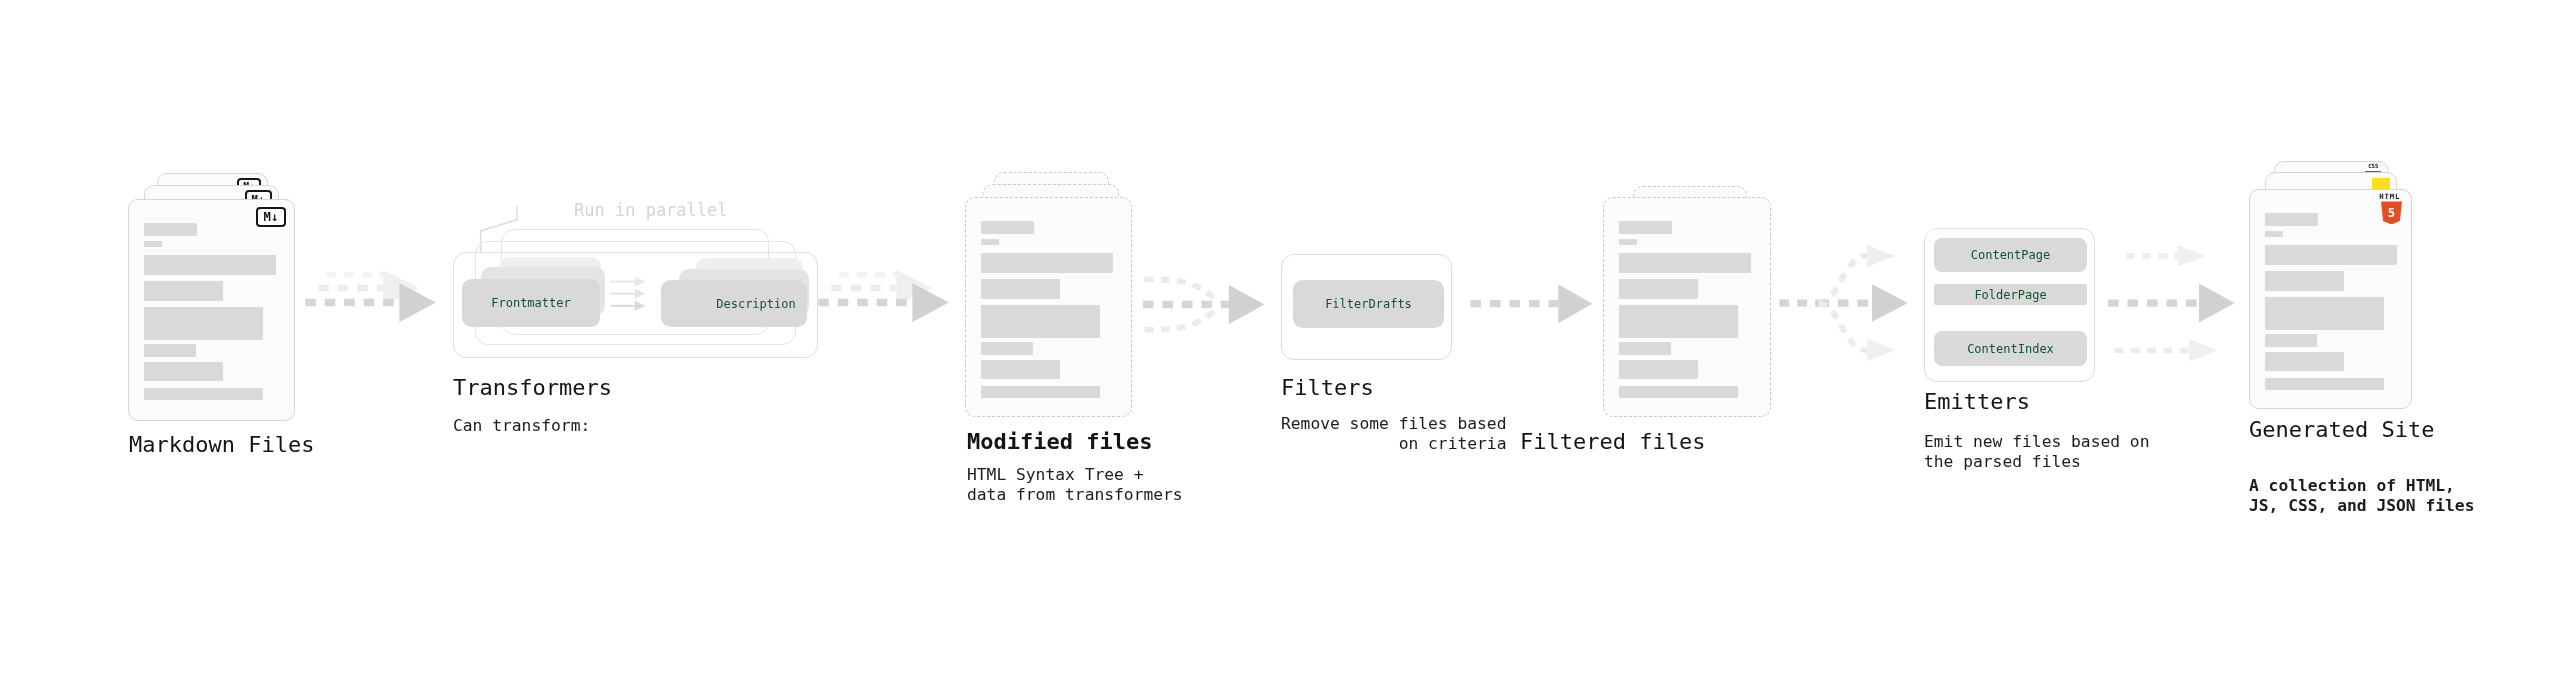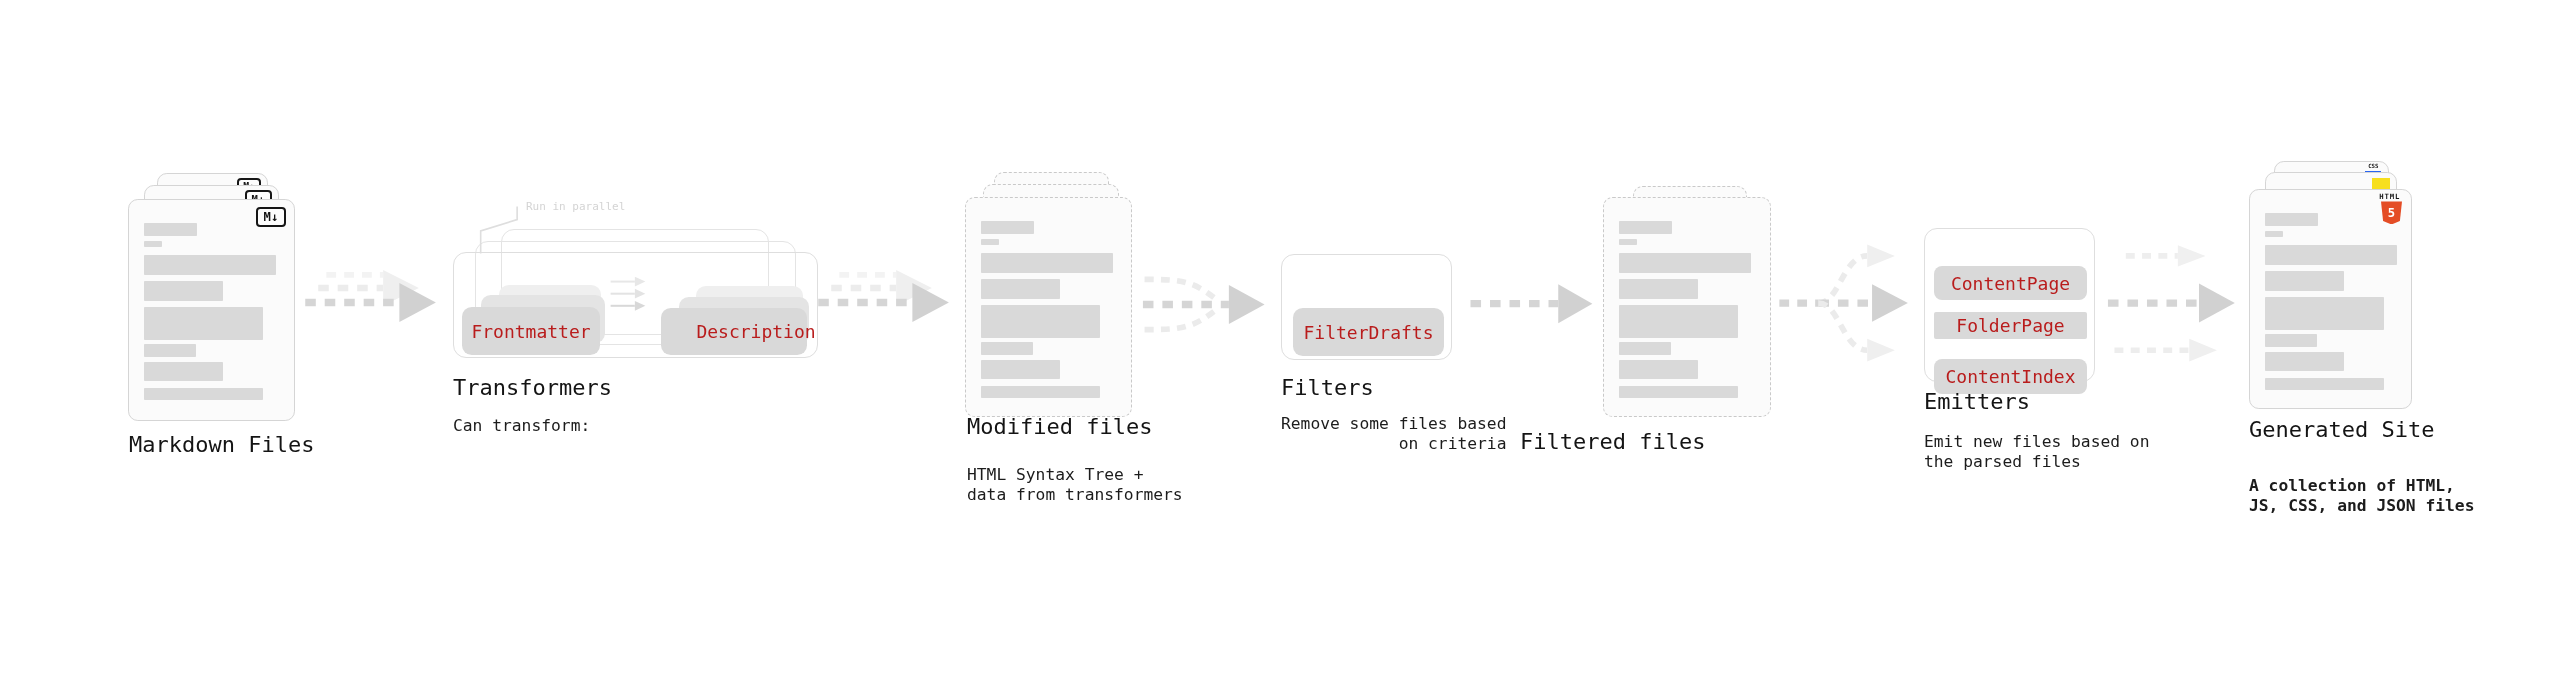--- a/index.html
+++ b/index.html
@@ -23,29 +23,29 @@
                 display:flex;align-items:center;justify-content:center;
                 color:#ffffff;font-size:12.2px;font-weight:bold;}
   .js-badge{position:absolute;width:18px;height:14.6px;background:#f7df1e;}
   .css-badge{position:absolute;width:18px;text-align:center;}
   .css-word{font-size:5.7px;font-weight:bold;color:#161616;line-height:5.7px;}
   .css-bar{width:16.3px;height:2.4px;background:#2965f1;margin:0.8px auto 0;}
 
   
   .frame{position:absolute;border:1.6px solid #e4e4e4;border-radius:13px;box-sizing:border-box;background:transparent;}
   .pill{position:absolute;background:#d9d9d9;border-radius:9.8px;display:flex;align-items:center;justify-content:center;
-        font-size:18px;color:#b91c1c;box-sizing:border-box;white-space:nowrap;margin-top:28px;}
+        font-size:12px;color:#14532d;box-sizing:border-box;white-space:nowrap;}
   .pill.ghost1{background:#e4e4e4;}
   .pill.ghost2{background:#efefef;}
 
   
   .node-label{position:absolute;font-size:22px;font-weight:500;color:#141414;white-space:nowrap;}
   .node-desc{position:absolute;font-size:16.3px;line-height:20.3px;color:#1c1c1c;white-space:nowrap;}
   .node-desc .bullets div{padding-left:8.1px;}
-  .callout-text{position:absolute;font-size:11px;color:#d4d4d4;white-space:nowrap;}
+  .callout-text{position:absolute;font-size:17px;color:#d4d4d4;white-space:nowrap;margin-left:48px;}
 
   .abs{position:absolute;}
   svg{display:block;}
 </style>
 </head>
 <body>
 
 <div class="stage">
 
   <div>
@@ -128,21 +128,21 @@
         <div class="bar" style="width:53px;height:13px;margin-bottom:4.9px;"></div>
         <div class="bar" style="width:18.7px;height:5.7px;margin-bottom:8.1px;"></div>
         <div class="bar" style="width:132px;height:20.3px;margin-bottom:5.7px;"></div>
         <div class="bar" style="width:79px;height:20.3px;margin-bottom:5.7px;"></div>
         <div class="bar" style="width:119px;height:33px;margin-bottom:4.1px;"></div>
         <div class="bar" style="width:52px;height:13px;margin-bottom:4.9px;"></div>
         <div class="bar" style="width:79px;height:19.5px;margin-bottom:6.5px;"></div>
         <div class="bar" style="width:119px;height:12.2px;"></div>
       </div>
     </div>
-    <div class="node-label" style="left:967px;top:414px;">Modified files</div>
+    <div class="node-label" style="left:967px;top:429px;font-weight:bold;">Modified files</div>
     <div class="node-desc" style="left:967px;top:465px;">
       <div>HTML Syntax Tree +</div>
       <div>data from transformers</div>
     </div>
   </div>
 
   <svg class="abs" style="left:1138px;top:268px;" width="138" height="73" viewBox="0 0 170 90">
     <path d="M8 14 C55 14 68 16 98 40" stroke="#ebebeb" stroke-width="7" stroke-dasharray="11 9" fill="none"></path>
     <path d="M8 76 C55 76 68 74 98 50" stroke="#ebebeb" stroke-width="7" stroke-dasharray="11 9" fill="none"></path>
     <path d="M6 45 H112" stroke="#d5d5d5" stroke-width="9" stroke-dasharray="13 11" fill="none"></path>
@@ -187,21 +187,21 @@
     <polygon points="112,8 146,22 112,36" fill="#efefef"></polygon>
     <path d="M52 80 H118" stroke="#d5d5d5" stroke-width="9" stroke-dasharray="13 11" fill="none"></path>
     <polygon points="118,57 162,80 118,103" fill="#d1d1d1"></polygon>
     <path d="M52 80 C78 80 82 138 112 138" stroke="#ebebeb" stroke-width="7" stroke-dasharray="11 9" fill="none"></path>
     <polygon points="112,124 146,138 112,152" fill="#efefef"></polygon>
   </svg>
 
   <div>
     <div class="frame" style="left:1924px;top:228px;width:171px;height:154px;border-color:#dedede;"></div>
     <div class="pill" style="left:1934px;top:238px;width:153px;height:34px;border-radius:8.1px;">ContentPage</div>
-    <div class="pill" style="left:1934px;top:284px;width:153px;height:27px;border-radius:2px;">FolderPage</div>
+    <div class="pill" style="left:1934px;top:284px;width:153px;height:21px;border-radius:2px;">FolderPage</div>
     <div class="pill" style="left:1934px;top:331px;width:153px;height:35px;border-radius:8.1px;">ContentIndex</div>
     <div class="node-label" style="left:1924px;top:389px;">Emitters</div>
     <div class="node-desc" style="left:1924px;top:432px;">
       <div>Emit new files based on</div>
       <div>the parsed files</div>
     </div>
   </div>
 
   <svg class="abs" style="left:2103px;top:238px;" width="140" height="135" viewBox="0 0 172 166">
     <path d="M28 22 H92" stroke="#eeeeee" stroke-width="7" stroke-dasharray="11 9" fill="none"></path>

